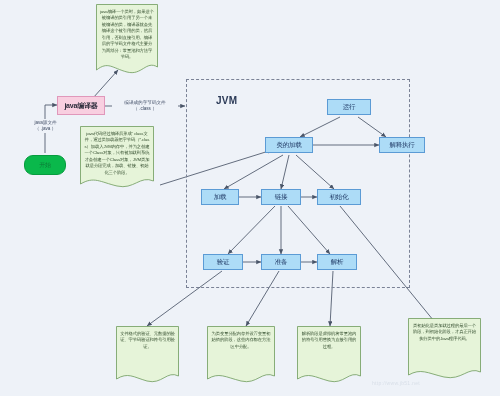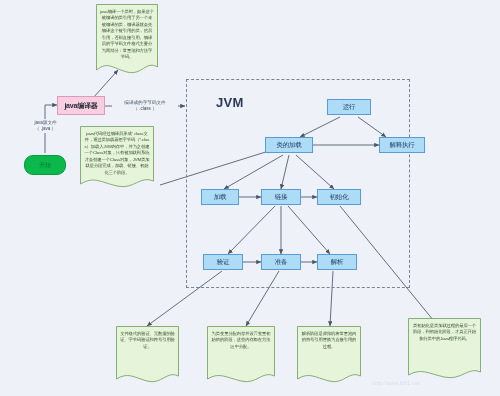--- a/index.html
+++ b/index.html
@@ -44,21 +44,21 @@
     font-size:6px;
     color:#0d7a36;
   }
   .jvm-box{
     position:absolute;
     border:1px dashed #7a8296;
     background:transparent;
   }
   .jvm-label{
     position:absolute;
-    font-size:13px;
+    font-size:10px;
     font-weight:bold;
     color:#2b3a57;
     letter-spacing:0.3px;
   }
 
   
   .edge-label{
     position:absolute;
     background:#eef2f8;
     font-size:4.6px;

